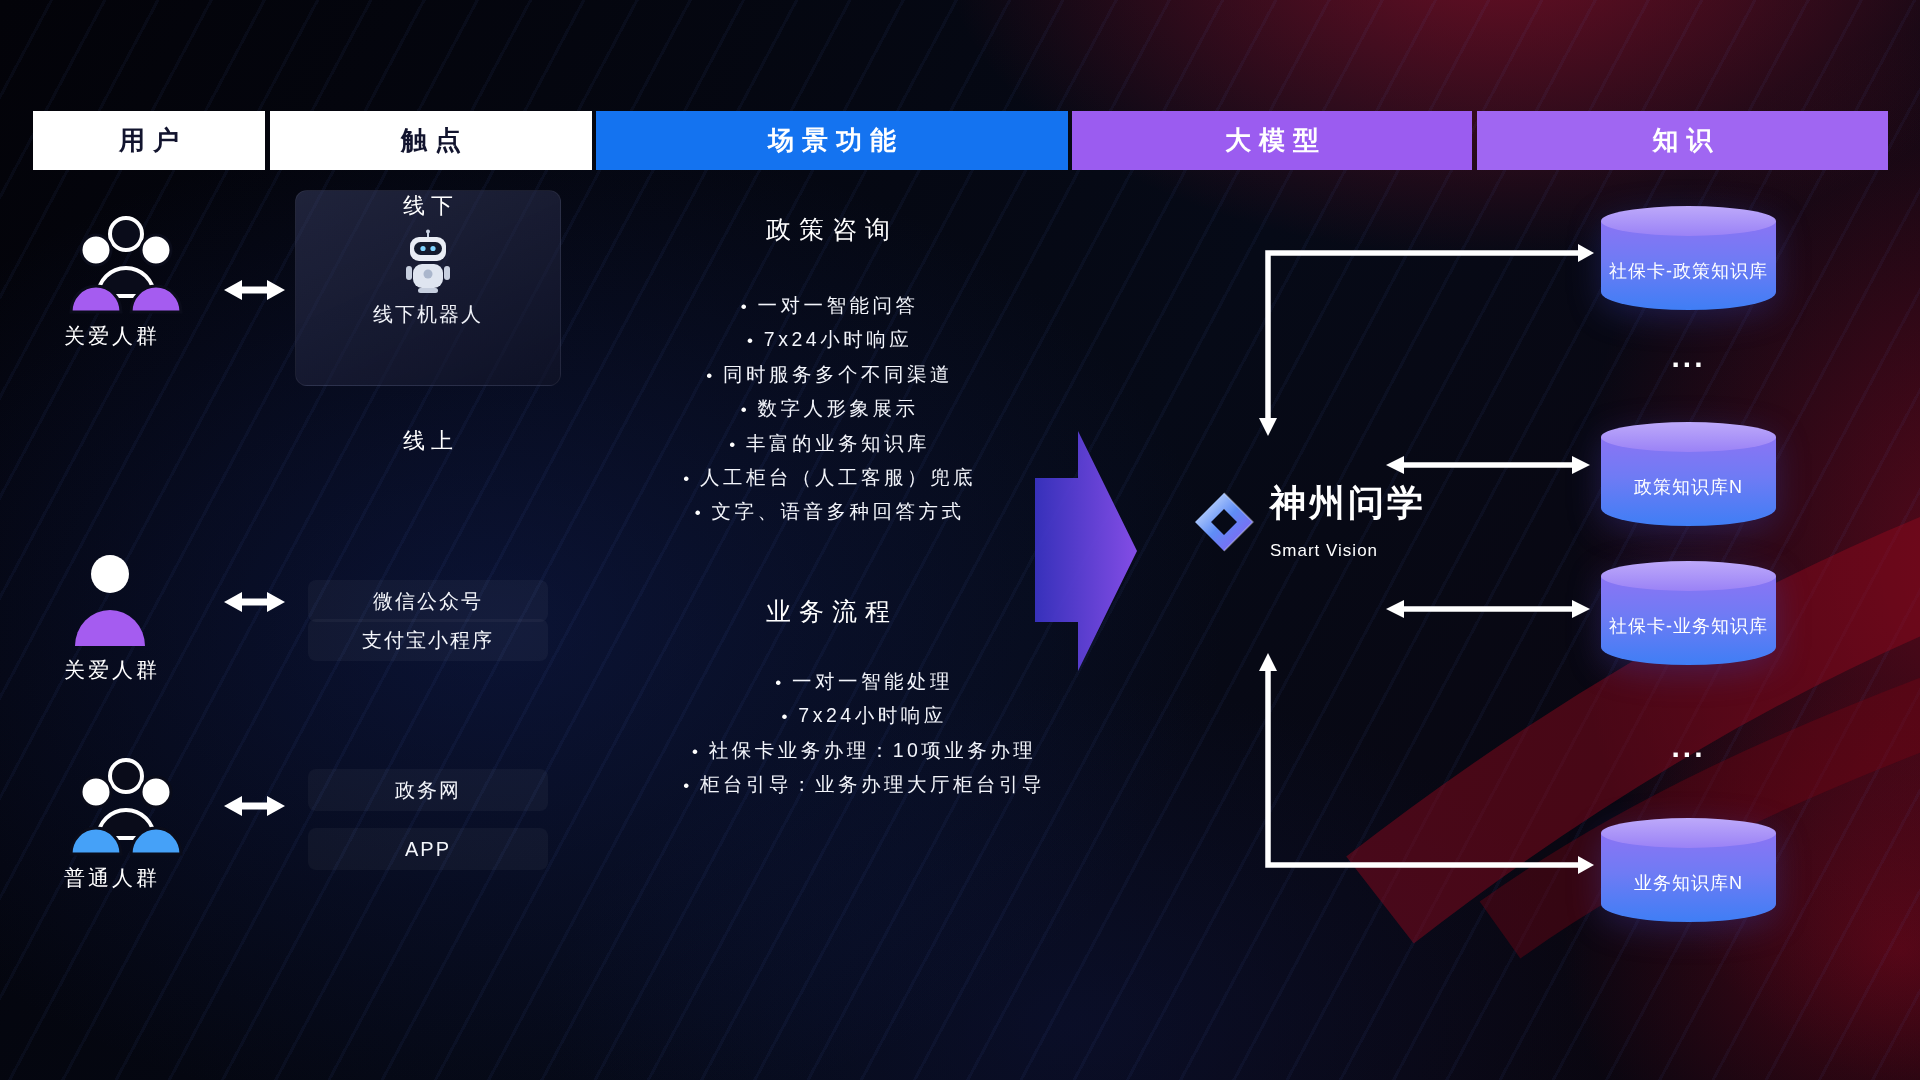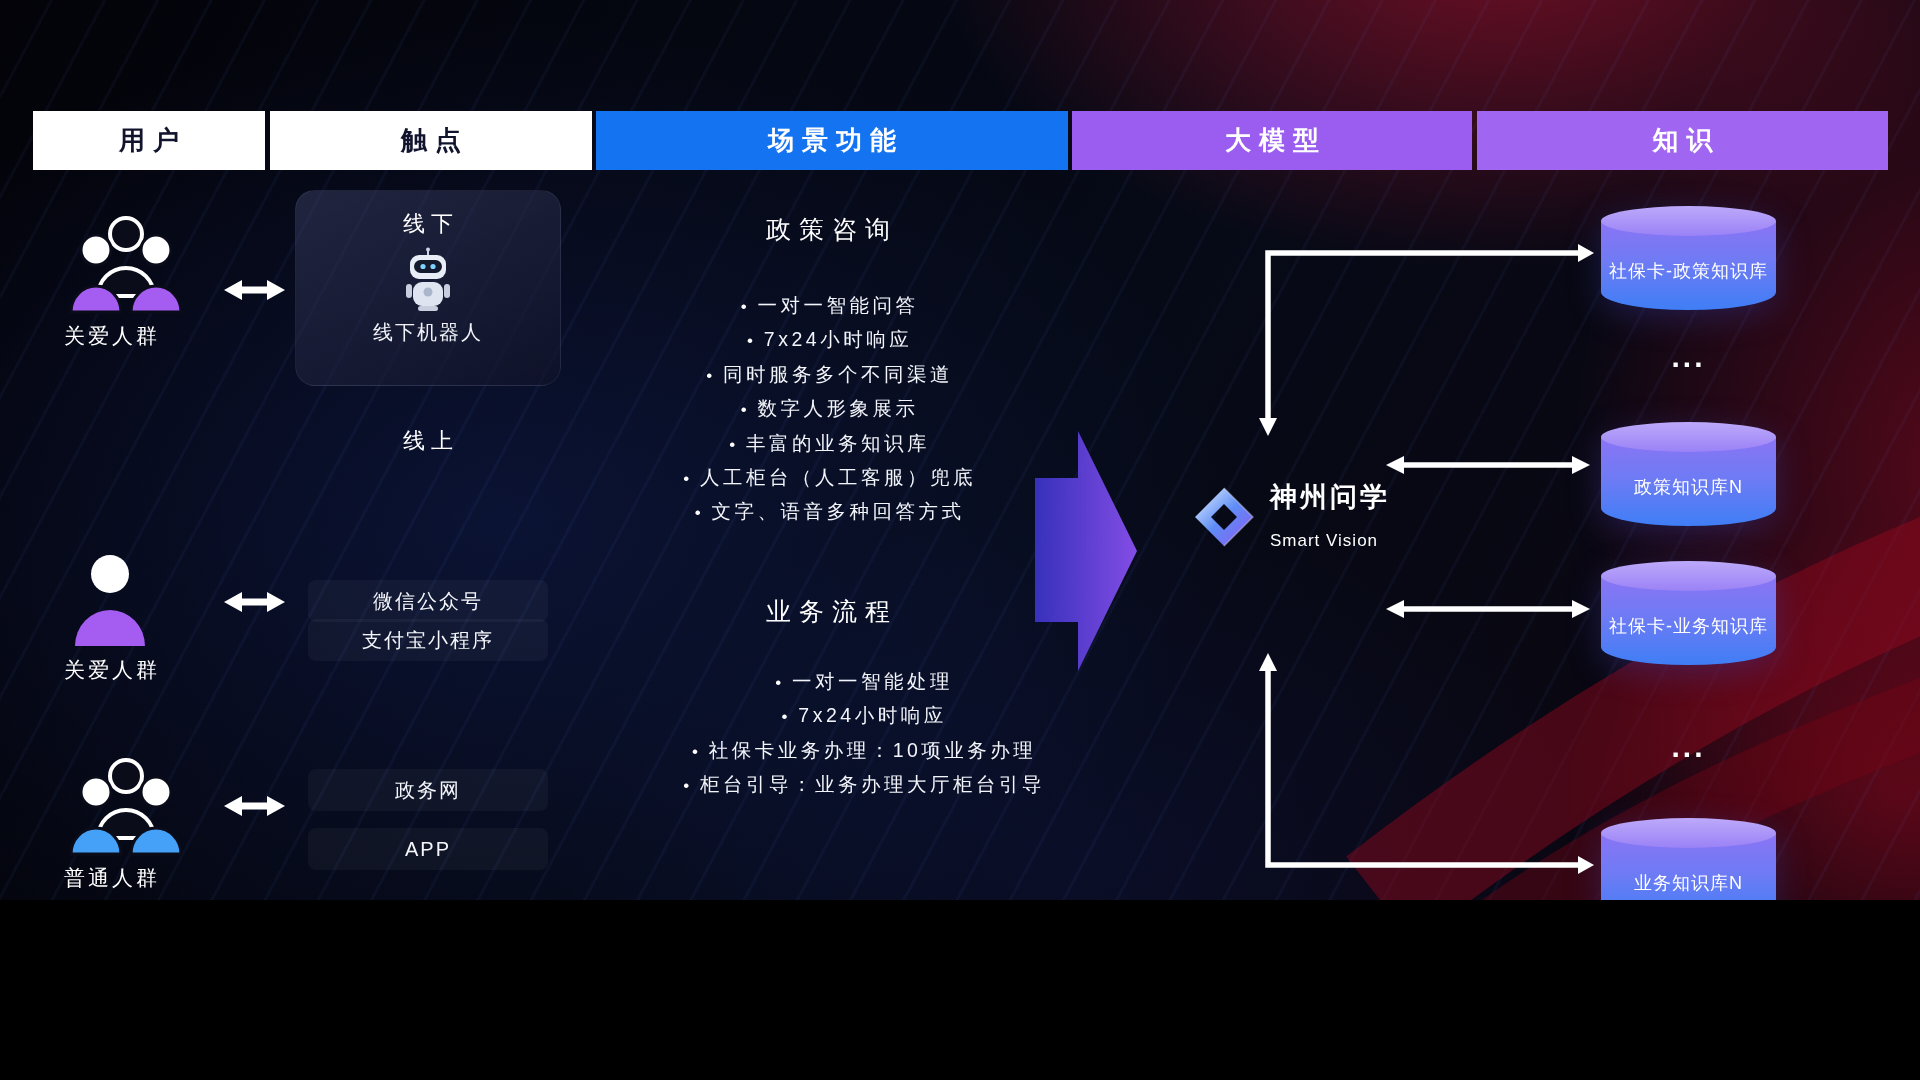--- a/index.html
+++ b/index.html
@@ -1,17 +1,17 @@
 <!DOCTYPE html>
 <html><head>
 <meta charset="utf-8">
 <style>
   * { margin:0; padding:0; box-sizing:border-box; }
   html, body { background:#000; }
-  .stage { position:relative; width:1920px; height:900px; overflow:hidden;
+  .stage { position:relative; width:1920px; height:1080px; overflow:hidden;
            font-family:"Liberation Sans", sans-serif; color:#fff; }
 
   
   .bg { position:absolute; inset:0;
     background:
       radial-gradient(900px 520px at 78% -6%, rgba(210,20,50,0.50), transparent 62%),
       radial-gradient(620px 860px at 102% 52%, rgba(185,12,40,0.42), transparent 62%),
       radial-gradient(520px 420px at 99% 88%, rgba(150,8,30,0.45), transparent 65%),
       radial-gradient(1100px 760px at 26% 58%, rgba(24,44,125,0.32), transparent 66%),
       radial-gradient(800px 520px at 56% 95%, rgba(18,28,88,0.28), transparent 66%),
@@ -29,42 +29,42 @@
   .hdr.white  { background:#ffffff; color:#12142e; }
   .hdr.blue   { background:#1473f0; color:#fff; }
   .hdr.purple { background:#9b5cf0; color:#fff; }
   .hdr.purple2{ background:#a066f2; color:#fff; }
 
   
   .user-block { position:absolute; width:160px; display:flex; flex-direction:column; align-items:flex-start; }
   .user-label { margin-top:8px; font-size:21px; letter-spacing:3px; color:#fff; }
 
   
-  .offline-box { position:absolute; left:295px; top:190px; width:266px; height:196px; border-radius:20px;
+  .offline-box { position:absolute; left:295px; top:190px; width:266px; height:196px; border-radius:12px;
     background: linear-gradient(155deg, rgba(70,76,118,0.42), rgba(18,20,40,0.62));
     border:1px solid rgba(255,255,255,0.06);
-    display:flex; flex-direction:column; align-items:center; padding-top:18px; }
+    display:flex; flex-direction:column; align-items:center; }
   .tp-title { font-size:22px; letter-spacing:6px; color:#fff; transform:translateX(3px); }
   .offline-box .robot { margin:8px 0 6px; }
   .tp-sub { font-size:20px; letter-spacing:2px; color:#f0f2f8; }
   .online-title { position:absolute; left:295px; top:426px; width:266px; text-align:center; }
   .tp-item { position:absolute; left:308px; width:240px; height:42px; border-radius:8px;
     background:rgba(255,255,255,0.04); display:flex; align-items:center; justify-content:center;
     font-size:20px; letter-spacing:2px; color:#f4f6fb; }
 
   
   .scn-title { position:absolute; left:596px; width:472px; text-align:center; font-size:25px;
                letter-spacing:8px; color:#fff; }
   .scn-list { position:absolute; left:676px; list-style:none; }
   .scn-list li { font-size:19.5px; letter-spacing:3.5px; line-height:32.4px; color:#f3f5fb; white-space:nowrap;text-align:center; }
   .scn-list li::before { content:"•"; display:inline-block; width:24px; font-size:17px; color:#fff; }
 
   
   .model { position:absolute; left:1190px; top:483px; display:flex; align-items:center; gap:12px; }
-  .model-name { font-size:27px; font-weight:bold; letter-spacing:3px; line-height:1.1; }
+  .model-name { font-size:36px; font-weight:bold; letter-spacing:3px; line-height:1.1; }
   .model-sub  { font-size:17px; letter-spacing:1px; margin-top:18px; }
 
   
   .cyl { position:absolute; width:175px; height:104px; filter:drop-shadow(0 8px 16px rgba(60,60,170,0.35)); }
   .cyl-top { position:absolute; top:0; left:0; width:100%; height:30px; border-radius:50%;
              background:linear-gradient(180deg,#bda9fa,#9a82f6); z-index:2; }
   .cyl-body { position:absolute; top:15px; left:0; width:100%; height:89px;
               border-radius:0 0 50% 50% / 0 0 18px 18px;
               background:linear-gradient(180deg,#8b74f4 0%, #6f7bf4 45%, #3f7ef5 100%);
               display:flex; align-items:center; justify-content:center; text-align:center; }

